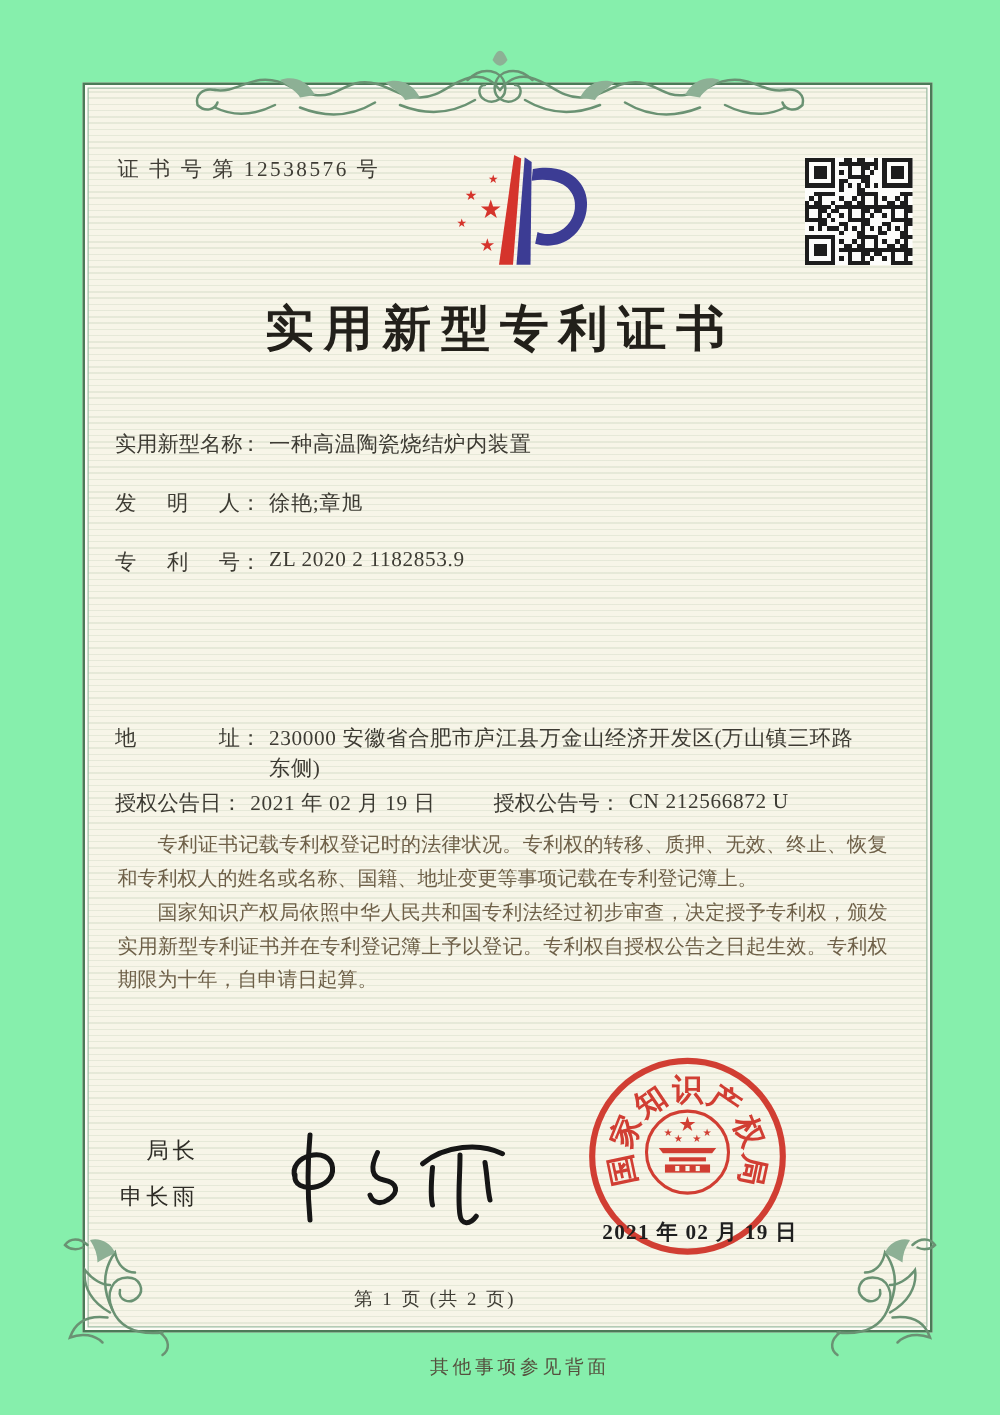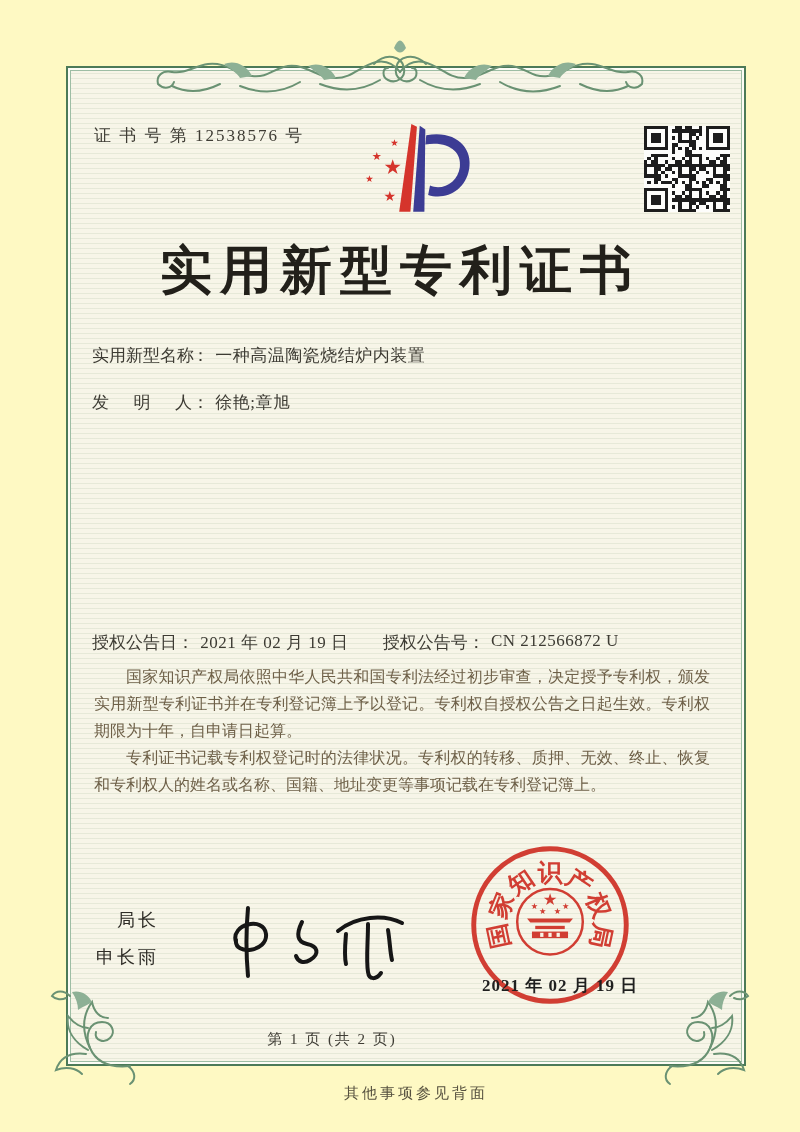--- a/index.html
+++ b/index.html
@@ -1,48 +1,48 @@
 <!DOCTYPE html>
 <html><head>
 <meta charset="utf-8">
 <style>
   html,body{margin:0;padding:0;background:#ffffff;}
   .page{
     position:relative;width:800px;height:1132px;overflow:hidden;
-    background:#fef9c3;
+    background:#86efac;
     font-family:"Liberation Serif", serif;
   }
   
   .frame{
     position:absolute;left:66px;top:66px;width:676px;height:996px;
     border:2px solid #4c7a58;
     box-shadow: inset 0 0 0 2px #fdfcf6, inset 0 0 0 3px #9dbda4;
     background:
       repeating-linear-gradient(0deg, rgba(146,172,138,.17) 0px, rgba(146,172,138,.17) 1px, rgba(0,0,0,0) 1px, rgba(0,0,0,0) 5px),
       #f7f5e8;
     z-index:1;
   }
   .orn{position:absolute;left:0;top:0;width:800px;height:1132px;z-index:3;pointer-events:none;}
   .orn path{stroke:#6a9273;stroke-width:2;fill:none;stroke-linecap:round;}
   .orn .leaf{fill:#8db095;stroke:none;}
 
   .content{position:absolute;left:0;top:0;width:800px;height:1132px;z-index:4;}
 
   .cert-no{position:absolute;left:94px;top:124px;font-size:17px;letter-spacing:2px;color:#3e3c34;}
   .title{position:absolute;left:0;top:236px;width:800px;text-align:center;
-         font-size:52px;font-weight:bold;letter-spacing:8px;color:#22201a;}
+         font-size:39px;font-weight:bold;letter-spacing:8px;color:#22201a;}
 
   .frow{position:absolute;left:92px;width:620px;font-size:17px;color:#3d3b33;white-space:nowrap;}
   .flabel{display:inline-block;width:100px;text-align:justify;text-align-last:justify;vertical-align:top;}
   .flabel.auto{width:auto;text-align:center;text-align-last:auto;}
   .fcolon{display:inline-block;vertical-align:top;margin-right:2px;}
   .fvalue{letter-spacing:.5px;vertical-align:top;}
   .frow.addr{white-space:normal;}
   .frow.addr .fvalue{display:inline-block;width:478px;line-height:1.42;}
-  .grant2{margin-left:30px;}
+  .grant2{margin-left:42px;}
 
   .paras{position:absolute;left:94px;top:663px;width:616px;color:#6e6048;}
   .paras p{margin:0;font-size:16px;line-height:27px;text-indent:2em;text-align:justify;}
 
   .director{position:absolute;left:96px;top:908px;color:#2e2c26;font-size:18px;text-align:right;}
   .director div{margin-bottom:13px;letter-spacing:3px;}
   .sig{position:absolute;left:218px;top:896px;}
   .sig path{stroke:#161616;stroke-width:4;fill:none;stroke-linecap:round;stroke-linejoin:round;}
 
   .seal{position:absolute;left:468px;top:843px;opacity:.93;}
@@ -55,21 +55,21 @@
              font-size:17px;font-weight:bold;color:#1f1f1f;letter-spacing:1px;z-index:5;}
 
   .logo{position:absolute;left:346px;top:114px;}
   .logo .lr{fill:#d5342c;}
   .logo .lb{fill:#3c3c94;}
   .logo .lstar{fill:#d5342c;font-family:"DejaVu Sans", sans-serif;}
 
   .qr{position:absolute;left:644px;top:126px;background:#fdfdfb;}
 
   .page-ind{position:absolute;left:0;top:1030px;width:664px;text-align:center;
-            font-size:15px;letter-spacing:2px;color:#3f3d35;}
+            font-size:15px;letter-spacing:2px;color:#3f3d35;padding-left:16px;}
   .back-note{position:absolute;left:16px;top:1084px;width:800px;text-align:center;
              font-size:15px;letter-spacing:3px;color:#55503e;}
 </style>
 </head>
 <body>
 
 <div class="page">
 
   <div class="frame"></div>
 
@@ -453,32 +453,40 @@
     <div class="title">实用新型专利证书</div>
 
     <div class="frow" style="top:391px">
       <span class="flabel">发明人</span><span class="fcolon">：</span>
       <span class="fvalue">徐艳;章旭</span>
     </div>
     <div class="frow" style="top:344px">
       <span class="flabel">实用新型名称</span><span class="fcolon">：</span>
       <span class="fvalue">一种高温陶瓷烧结炉内装置</span>
     </div>
+    <div class="frow" style="top:438px">
+      <span class="flabel">专利号</span><span class="fcolon">：</span>
+      <span class="fvalue">ZL 2020 2 1182853.9</span>
+    </div>
+    <div class="frow addr" style="top:579px">
+      <span class="flabel">地址</span><span class="fcolon">：</span>
+      <span class="fvalue">230000  安徽省合肥市庐江县万金山经济开发区(万山镇三环路东侧)</span>
+    </div>
     <div class="frow" style="top:631px">
       <span class="flabel auto">授权公告日</span><span class="fcolon">：</span>
       <span class="fvalue">2021 年 02 月 19 日</span>
       <span class="grant2">
         <span class="flabel auto">授权公告号</span><span class="fcolon">：</span>
         <span class="fvalue">CN 212566872 U</span>
       </span>
     </div>
 
     <div class="paras">
+      <p>专利证书记载专利权登记时的法律状况。专利权的转移、质押、无效、终止、恢复和专利权人的姓名或名称、国籍、地址变更等事项记载在专利登记簿上。</p>
       <p>国家知识产权局依照中华人民共和国专利法经过初步审查，决定授予专利权，颁发实用新型专利证书并在专利登记簿上予以登记。专利权自授权公告之日起生效。专利权期限为十年，自申请日起算。</p>
-      <p>专利证书记载专利权登记时的法律状况。专利权的转移、质押、无效、终止、恢复和专利权人的姓名或名称、国籍、地址变更等事项记载在专利登记簿上。</p>
     </div>
 
     <div class="director">
       <div>局长</div>
       <div>申长雨</div>
     </div>
 
     <svg class="sig" width="200" height="92" viewBox="0 0 200 92">
       <path d="M30 12 C28 34 28 58 30 80"></path>
       <path d="M18 46 C12 28 46 20 48 38 C50 56 16 60 18 44"></path>

